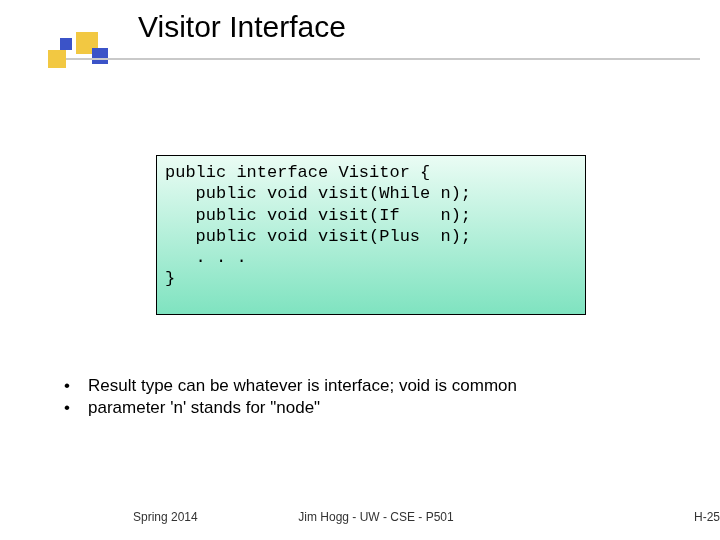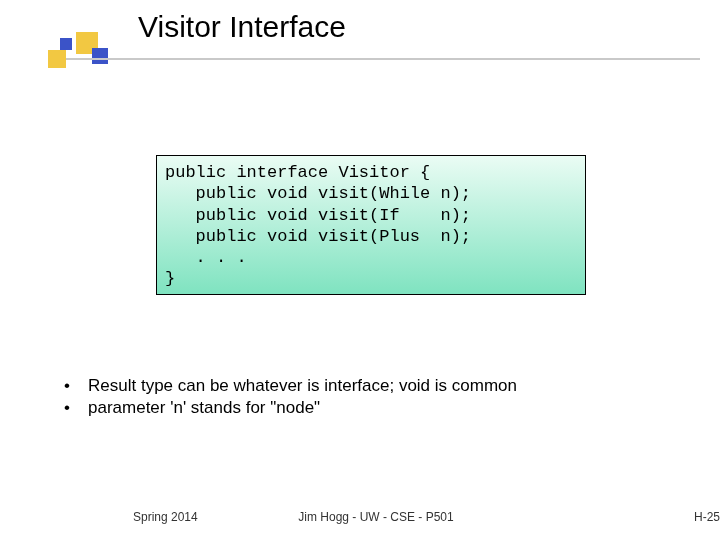--- a/index.html
+++ b/index.html
@@ -51,21 +51,21 @@
     top: 50px;
     width: 640px;
     height: 2px;
     background: #c9c9c9;
   }
   .code-box {
     position: absolute;
     left: 140px;
     top: 155px;
     width: 430px;
-    height: 140px;
+    height: 160px;
     border: 1px solid #000;
     background: linear-gradient(180deg, #eafcf4 0%, #7fe3c0 100%);
     box-sizing: border-box;
     padding: 6px 8px;
   }
   .code-box pre {
     margin: 0;
     font-family: "Courier New", Courier, monospace;
     font-size: 17px;
     line-height: 1.25;

